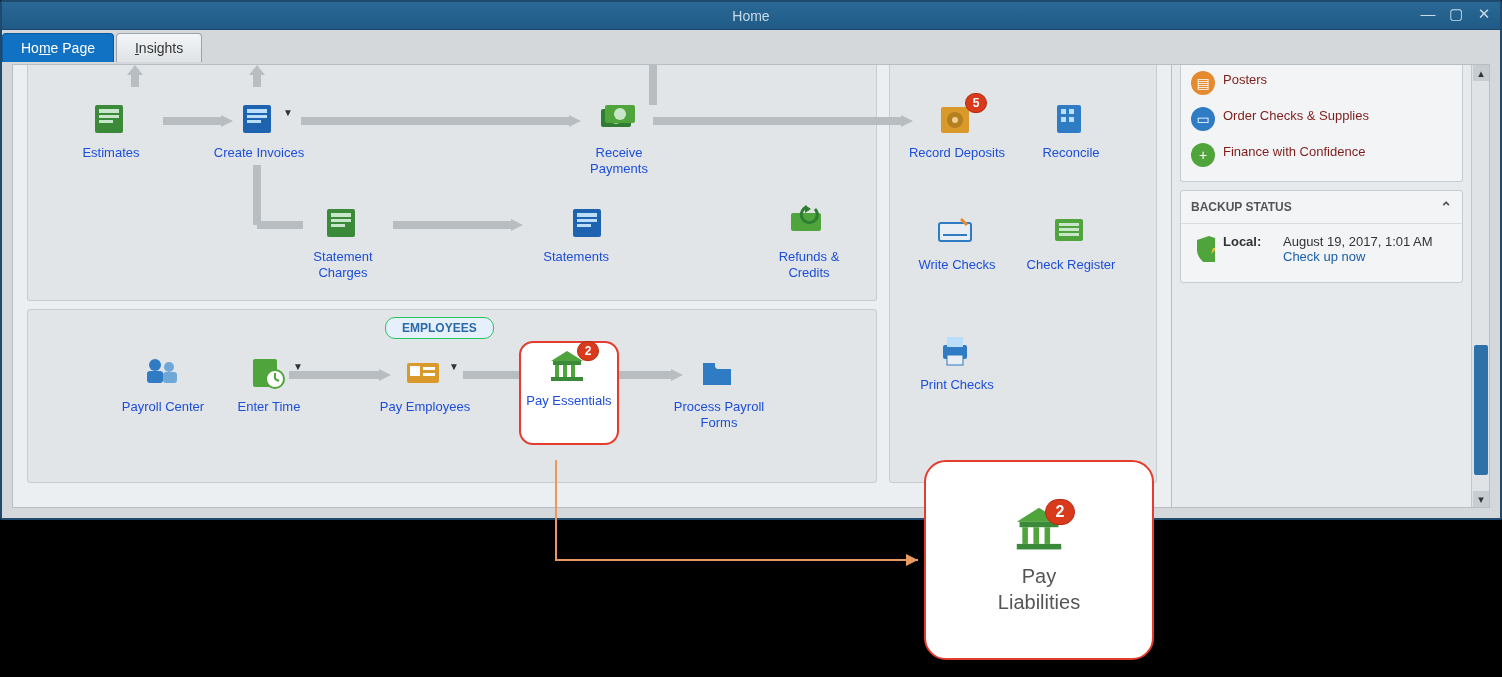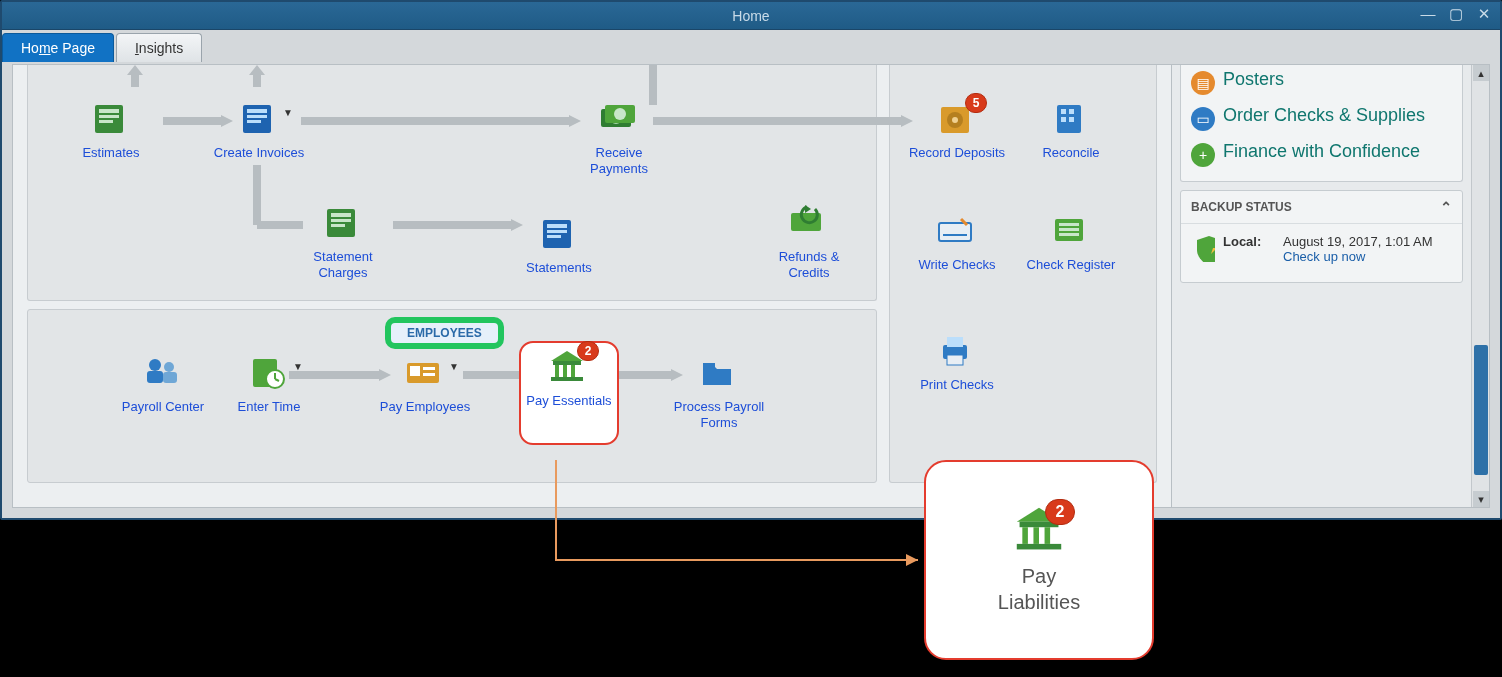--- a/index.html
+++ b/index.html
@@ -54,29 +54,29 @@
   .node .lbl { font-size:13px; color:#1d4ed8; margin-top:4px; line-height:16px; }
   .node .drop { position:absolute; right:-14px; top:6px; font-size:10px; color:#333; }
 
   .badge {
     position:absolute; top:-8px; right:-10px; min-width:22px; height:20px;
     background:#d83a1b; border-radius:10px; color:#fff; font-size:12px; font-weight:bold;
     display:flex; align-items:center; justify-content:center; border:1px solid #b32c10;
   }
 
   .emp-header{
-    position:absolute; background:#e6f0fa; border:6px solid #22c55e; border-radius:10px;
+    position:absolute; background:#e6f0fa; border:1px solid #22c55e; border-radius:10px;
     color:#2a6aa8; font-size:12px; font-weight:bold; padding:3px 16px;
   }
 
   .sidecard{
     margin:8px; background:#f2f4f5; border:1px solid #c6ccd0; border-radius:3px; padding:8px;
   }
   .sidecard .row{ display:flex; gap:8px; padding:6px 2px; align-items:flex-start;}
-  .sidecard .row .txt{ font-size:18px; color:#0f766e; cursor:pointer; line-height:17px; }
+  .sidecard .row .txt{ font-size:13px; color:#7f1d1d; cursor:pointer; line-height:17px; }
   .roundicon{ width:24px; height:24px; border-radius:12px; display:flex; align-items:center; justify-content:center; color:#fff; font-size:14px; flex-shrink:0;}
   .ic-orange{background:#e58a2e;} .ic-blue{background:#2f7bc4;} .ic-green{background:#4fa53b;}
 
   .backup-card{ margin:8px; background:#f2f4f5; border:1px solid #c6ccd0; border-radius:3px; }
   .backup-card .hdr{ display:flex; justify-content:space-between; align-items:center; padding:8px 10px; font-size:12px; color:#555; font-weight:bold; border-bottom:1px solid #d8dde0;}
   .backup-card .body{ padding:10px 10px 12px 10px; font-size:13px; color:#333; display:flex; gap:8px;}
   .backup-lines .line{ display:flex; gap:6px; margin-bottom:6px;}
   .backup-lines .k{ font-weight:bold; min-width:54px;}
   .backup-lines .v{ }
   .link{ color:#1a5ea8; cursor:pointer; }
@@ -277,21 +277,21 @@
               <use href="#i-doc-green"></use>
             </svg></span>
         <div class="lbl">Statement Charges</div>
       </div>
       <div class="node" style="left:556px; top:36px;">
         <span class="iconwrap"><svg class="ico">
               <use href="#i-money"></use>
             </svg></span>
         <div class="lbl">Receive Payments</div>
       </div>
-      <div class="node" style="left:496px; top:151px;">
+      <div class="node" style="left:496px; top:140px;text-align:right;">
         <span class="iconwrap"><svg class="ico">
               <use href="#i-doc-blue"></use>
             </svg></span>
         <div class="lbl">Statements</div>
       </div>
       <div class="node" style="left:746px; top:140px;">
         <span class="iconwrap"><svg class="ico">
               <use href="#i-refund"></use>
             </svg></span>
         <div class="lbl">Refunds &amp; Credits</div>

